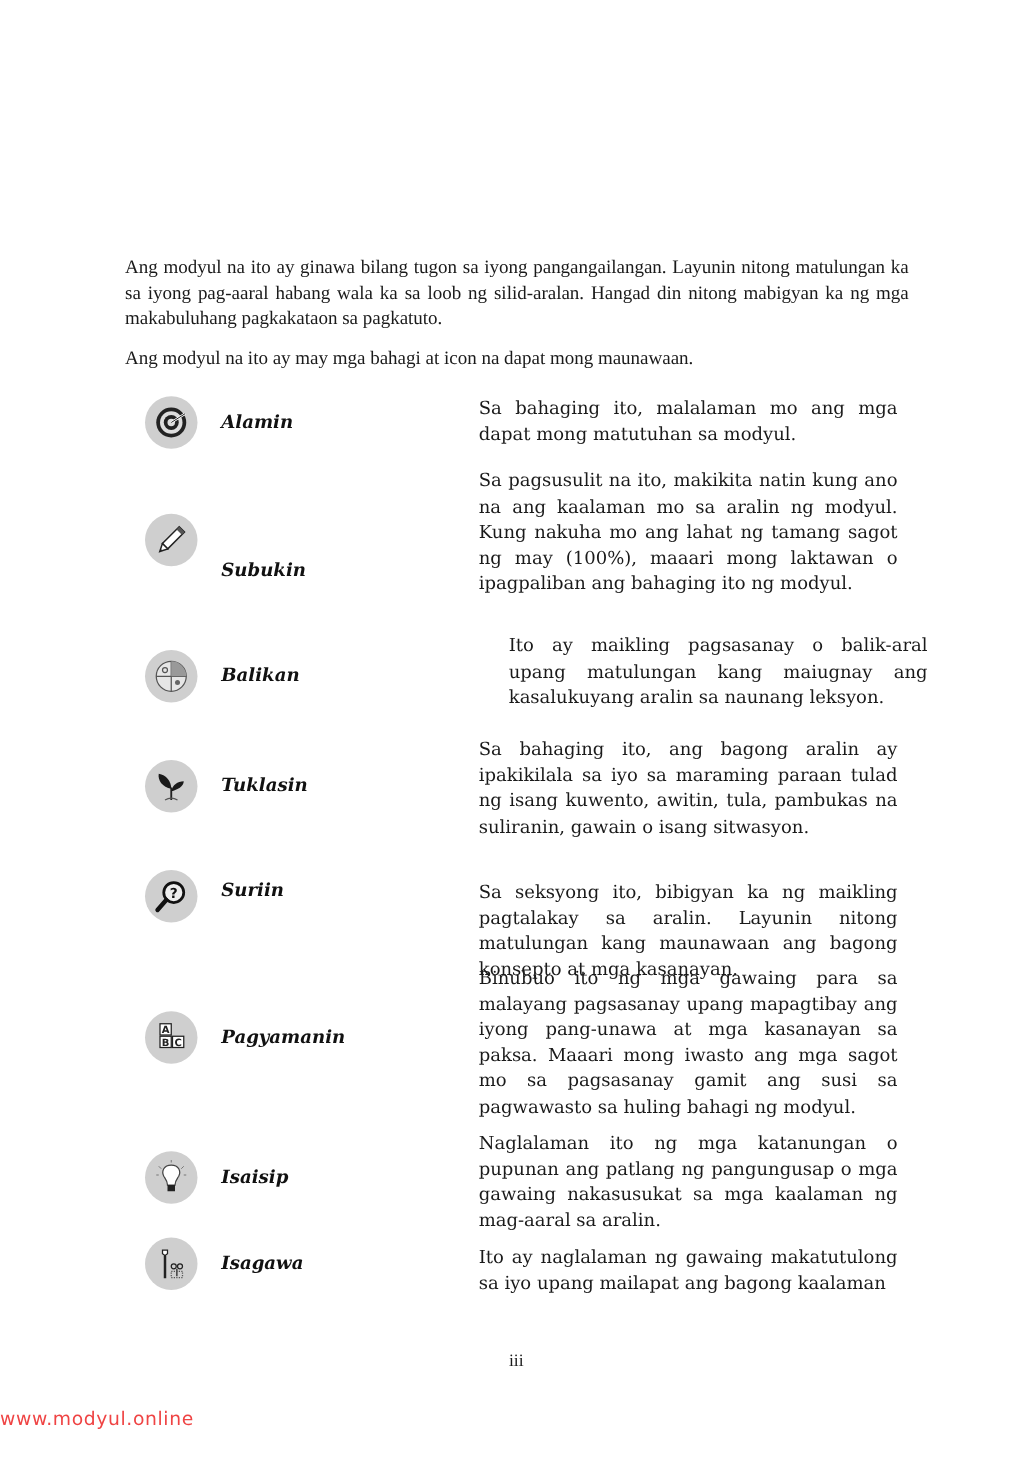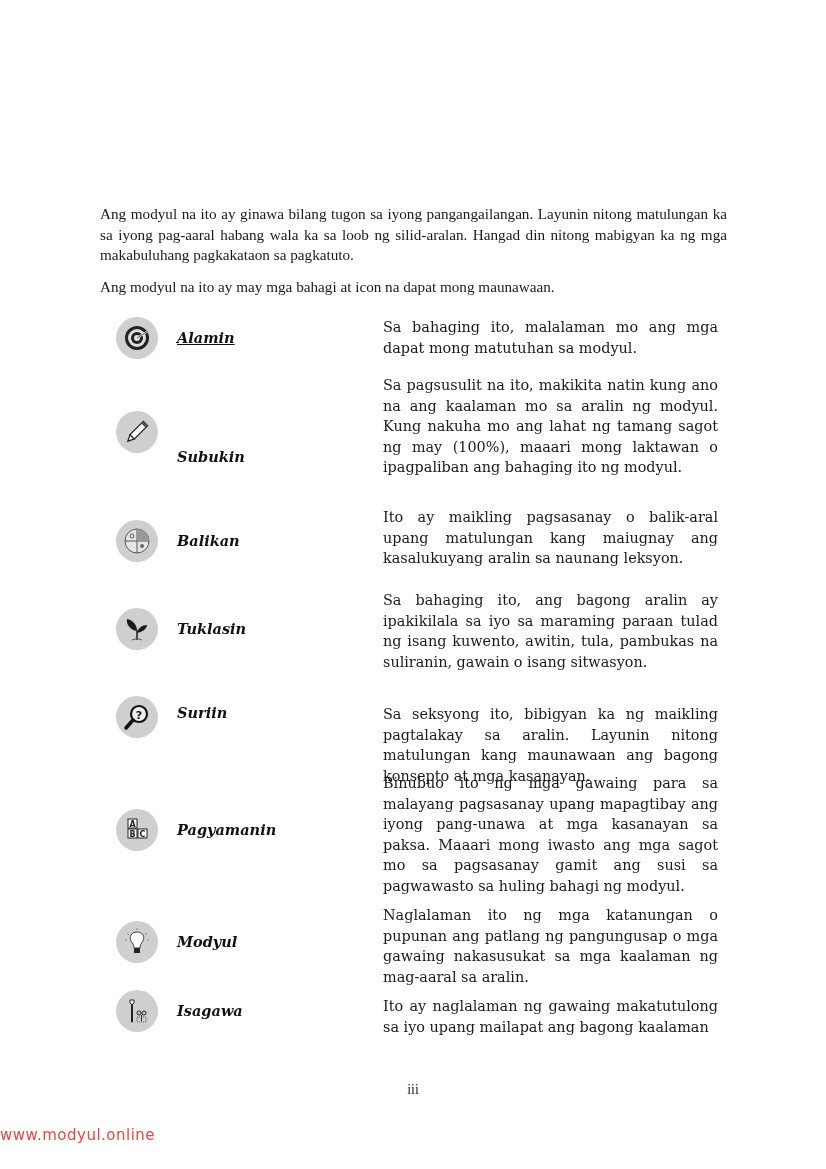--- a/index.html
+++ b/index.html
@@ -37,21 +37,21 @@
     <div class="icon" style="top:317px;">
       <svg viewBox="0 0 30 30">
           <circle cx="15" cy="15" r="12" fill="#222"></circle>
           <circle cx="15" cy="15" r="9" fill="#ddd"></circle>
           <circle cx="15" cy="15" r="6" fill="#222"></circle>
           <circle cx="15" cy="15" r="3" fill="#ddd"></circle>
           <line x1="15" y1="15" x2="26" y2="8" stroke="#fff" stroke-width="2"></line>
           <line x1="15" y1="15" x2="26" y2="8" stroke="#222" stroke-width="0.8"></line>
         </svg>
     </div>
-    <div class="label" style="top:329px;text-decoration:underline;">Alamin</div>
+    <div class="label" style="top:329px;">Alamin</div>
     <p class="desc" style="top:317px;">Sa bahaging ito, malalaman mo ang mga dapat mong matutuhan sa modyul.</p>
   </div>
 
   <div class="row">
     <div class="icon" style="top:411px;">
       <svg viewBox="0 0 30 30">
           <g transform="rotate(45 15 15)">
             <rect x="12" y="3" width="6" height="19" fill="#fff" stroke="#222" stroke-width="1.2"></rect>
             <polygon points="12,22 18,22 15,28" fill="#fff" stroke="#222" stroke-width="1.2"></polygon>
             <polygon points="14,26 16,26 15,28" fill="#222"></polygon>
@@ -68,21 +68,21 @@
       <svg viewBox="0 0 30 30">
           <circle cx="15" cy="15" r="12" fill="#e6e6e6" stroke="#555" stroke-width="1"></circle>
           <line x1="3" y1="15" x2="27" y2="15" stroke="#555" stroke-width="1"></line>
           <line x1="15" y1="3" x2="15" y2="27" stroke="#555" stroke-width="1"></line>
           <path d="M15 3 A12 12 0 0 1 27 15 L15 15 Z" fill="#999"></path>
           <circle cx="10" cy="10" r="2" fill="none" stroke="#555"></circle>
           <circle cx="20" cy="20" r="2" fill="#666"></circle>
         </svg>
     </div>
     <div class="label" style="top:532px;">Balikan</div>
-    <p class="desc" style="top:507px;">Ito ay maikling pagsasanay o balik-aral upang matulungan kang maiugnay ang kasalukuyang aralin sa naunang leksyon.</p>
+    <p class="desc" style="top:507px;margin-left:24px;">Ito ay maikling pagsasanay o balik-aral upang matulungan kang maiugnay ang kasalukuyang aralin sa naunang leksyon.</p>
   </div>
 
   <div class="row">
     <div class="icon" style="top:608px;">
       <svg viewBox="0 0 30 30">
           <path d="M15 26 L15 16" stroke="#222" stroke-width="1.5"></path>
           <path d="M15 17 C 8 16, 4 10, 5 5 C 11 6, 15 11, 15 17 Z" fill="#1a1a1a"></path>
           <path d="M15 19 C 20 18, 25 15, 25 11 C 20 11, 16 14, 15 19 Z" fill="#1a1a1a"></path>
           <path d="M10 26 Q15 23 20 26" stroke="#555" fill="none"></path>
         </svg>
@@ -125,21 +125,21 @@
           <rect x="12" y="21" width="6" height="5" fill="#222"></rect>
           <g stroke="#777" stroke-width="0.8">
             <line x1="15" y1="1" x2="15" y2="3"></line>
             <line x1="5" y1="6" x2="7" y2="8"></line>
             <line x1="25" y1="6" x2="23" y2="8"></line>
             <line x1="3" y1="13" x2="5" y2="13"></line>
             <line x1="27" y1="13" x2="25" y2="13"></line>
           </g>
         </svg>
     </div>
-    <div class="label" style="top:933px;">Modyul</div>
+    <div class="label" style="top:933px;">Isaisip</div>
     <p class="desc" style="top:905px;">Naglalaman ito ng mga katanungan o pupunan ang patlang ng pangungusap o mga gawaing nakasusukat sa mga kaalaman ng mag-aaral sa aralin.</p>
   </div>
 
   <div class="row">
     <div class="icon" style="top:990px;">
       <svg viewBox="0 0 30 30">
           <path d="M8 4 L12 4 L12 7 L10.5 8 L10.5 26 L9.5 26 L9.5 8 L8 7 Z" fill="#fff" stroke="#222" stroke-width="1"></path>
           <circle cx="17" cy="17" r="2" fill="none" stroke="#222"></circle>
           <circle cx="22" cy="17" r="2" fill="none" stroke="#222"></circle>
           <line x1="19.5" y1="19" x2="19.5" y2="25" stroke="#222"></line>

